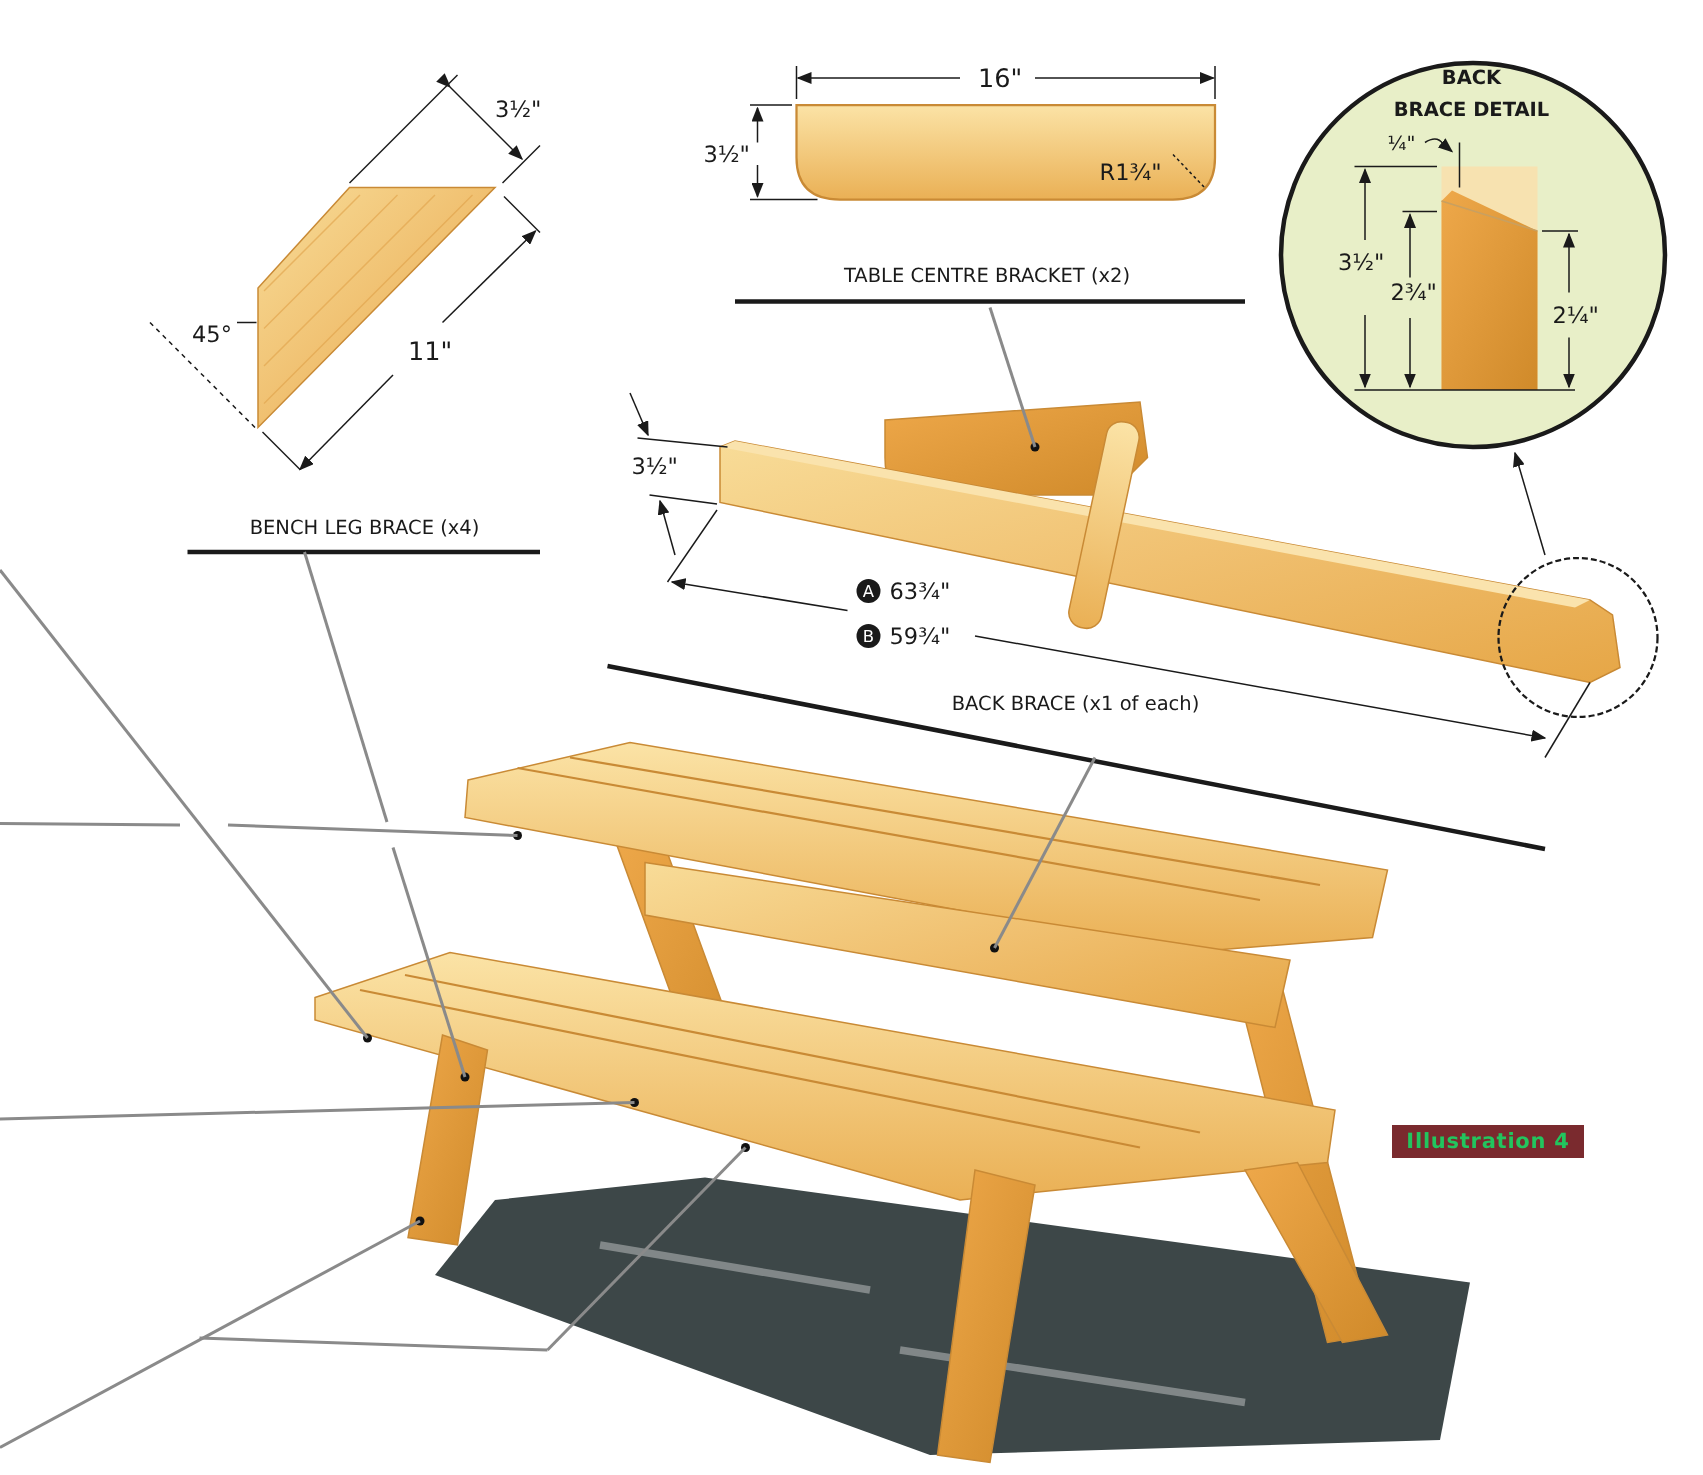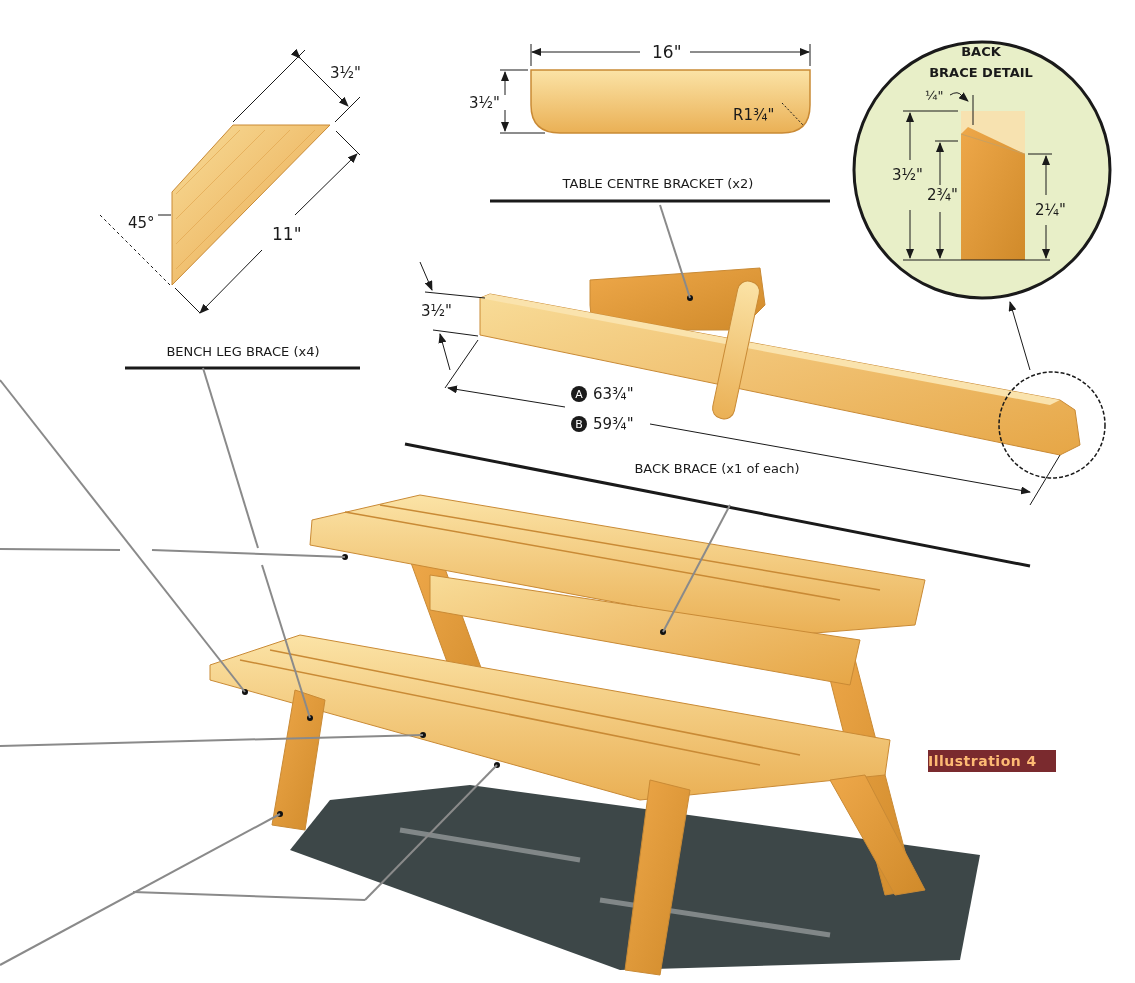--- a/index.html
+++ b/index.html
@@ -4,22 +4,22 @@
 <style>
   html, body { margin: 0; padding: 0; background: #ffffff; }
   body { width: 1135px; height: 983px; position: relative; overflow: hidden;
          font-family: "DejaVu Sans", "Liberation Sans", sans-serif; color: #1a1a1a; }
   svg.main { position: absolute; left: 0; top: 0; }
   .lbl { font-family: "DejaVu Sans", sans-serif; font-size: 13px; fill: #1a1a1a; }
   .dim { font-family: "DejaVu Sans", sans-serif; font-size: 15px; fill: #1a1a1a; }
   .dim-lg { font-family: "DejaVu Sans", sans-serif; font-size: 17px; fill: #1a1a1a; }
   .badge {
     position: absolute; left: 928px; top: 750px; width: 128px; height: 22px;
-    background: #7a2a2e; color: #fdba74; font-weight: bold; font-size: 14px;
-    line-height: 22px; text-align: left; letter-spacing: 0.5px;
+    background: #7a2a2e; color: #22c55e; font-weight: bold; font-size: 14px;
+    line-height: 22px; text-align: center; letter-spacing: 0.5px;
   }
 </style>
 </head>
 <body>
 
 <svg class="main" width="1135" height="983" viewBox="0 0 1135 983" xmlns="http://www.w3.org/2000/svg">
   <defs>
     <linearGradient id="woodG" x1="0" y1="0" x2="1" y2="1">
       <stop offset="0" stop-color="#f8dc98"></stop>
       <stop offset="0.5" stop-color="#f0c070"></stop>

